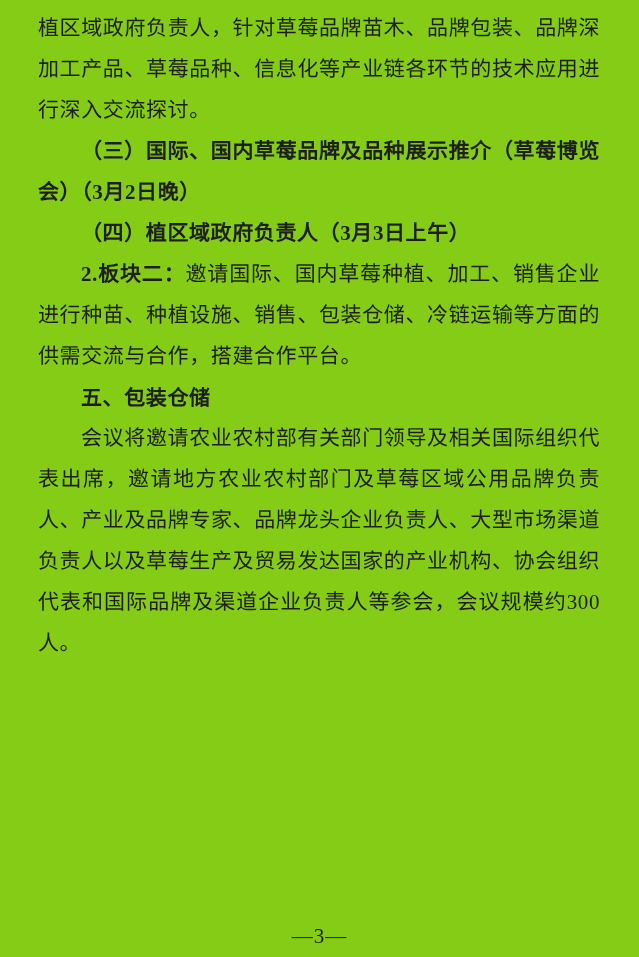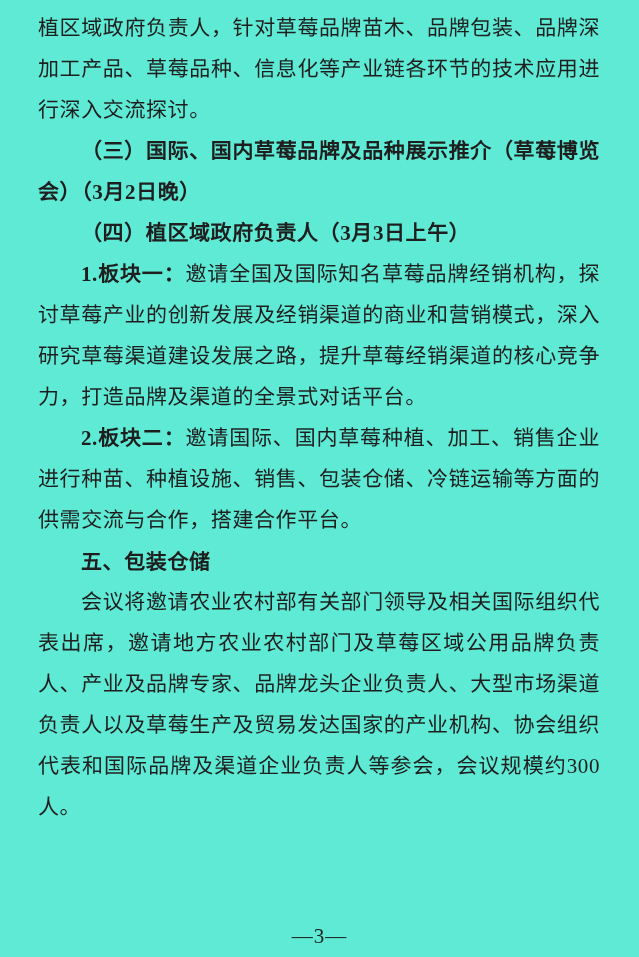--- a/index.html
+++ b/index.html
@@ -4,21 +4,21 @@
 <style>
   html, body {
     margin: 0;
     padding: 0;
     background: #ffffff;
   }
   .page {
     position: relative;
     width: 639px;
     height: 957px;
-    background: #5eead4;
+    background: #84cc16;
     box-sizing: border-box;
     padding: 8px 39px 0 38px;
     color: #1e1e1e;
     font-family: "Liberation Serif", "DejaVu Serif", serif;
     overflow: hidden;
   }
   .content { width: 100%; }
   .para {
     margin: 0;
     font-size: 21px;
@@ -47,21 +47,20 @@
   }
 </style>
 </head>
 <body>
 
 <div class="page">
   <div class="content" id="doc-content">
       <p class="para body-cont"><span>植区域政府负责人，针对草莓品牌苗木、品牌包装、品牌深加工产品、草莓品种、信息化等产业链各环节的技术应用进行深入交流探讨。</span></p>
       <p class="para heading2"><span>（三）国际、国内草莓品牌及品种展示推介（草莓博览会）（3月2日晚）</span></p>
       <p class="para heading2"><span>（四）植区域政府负责人（3月3日上午）</span></p>
-      <p class="para body"><b>1.板块一：</b><span>邀请全国及国际知名草莓品牌经销机构，探讨草莓产业的创新发展及经销渠道的商业和营销模式，深入研究草莓渠道建设发展之路，提升草莓经销渠道的核心竞争力，打造品牌及渠道的全景式对话平台。</span></p>
       <p class="para body"><b>2.板块二：</b><span>邀请国际、国内草莓种植、加工、销售企业进行种苗、种植设施、销售、包装仓储、冷链运输等方面的供需交流与合作，搭建合作平台。</span></p>
       <p class="para heading1"><span>五、包装仓储</span></p>
       <p class="para body"><span>会议将邀请农业农村部有关部门领导及相关国际组织代表出席，邀请地方农业农村部门及草莓区域公用品牌负责人、产业及品牌专家、品牌龙头企业负责人、大型市场渠道负责人以及草莓生产及贸易发达国家的产业机构、协会组织代表和国际品牌及渠道企业负责人等参会，会议规模约300人。</span></p>
     </div>
   <div class="footer">
     <span>—3—</span>
   </div>
 </div>
 
 </body></html>

